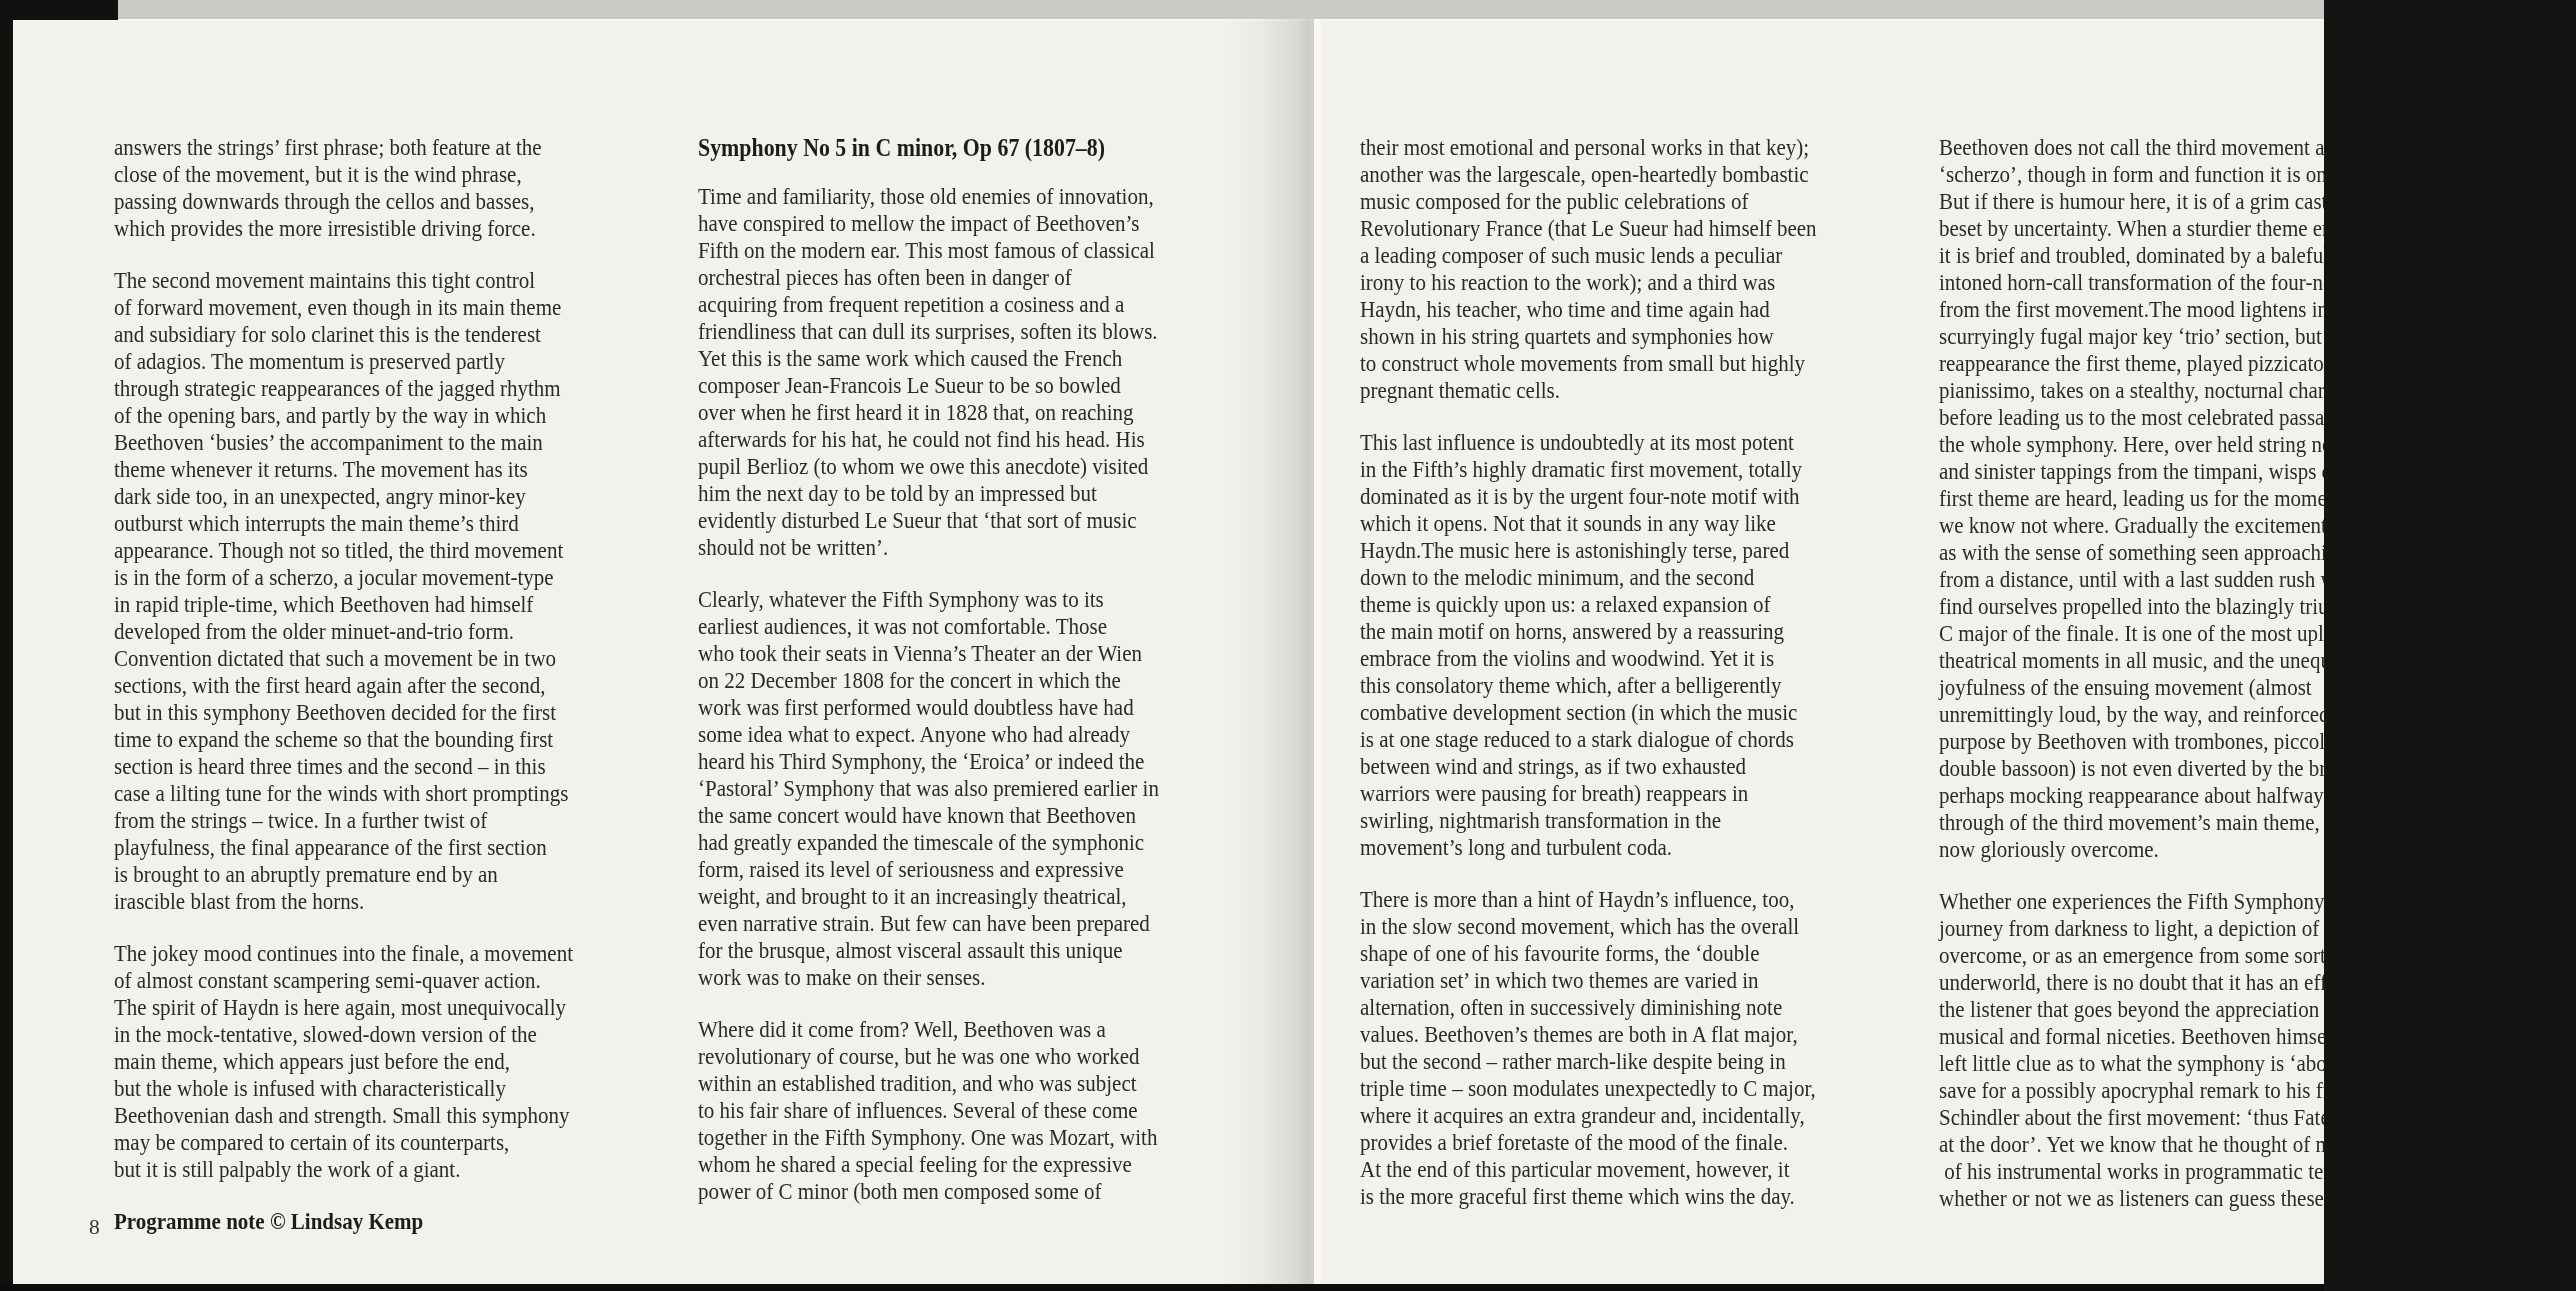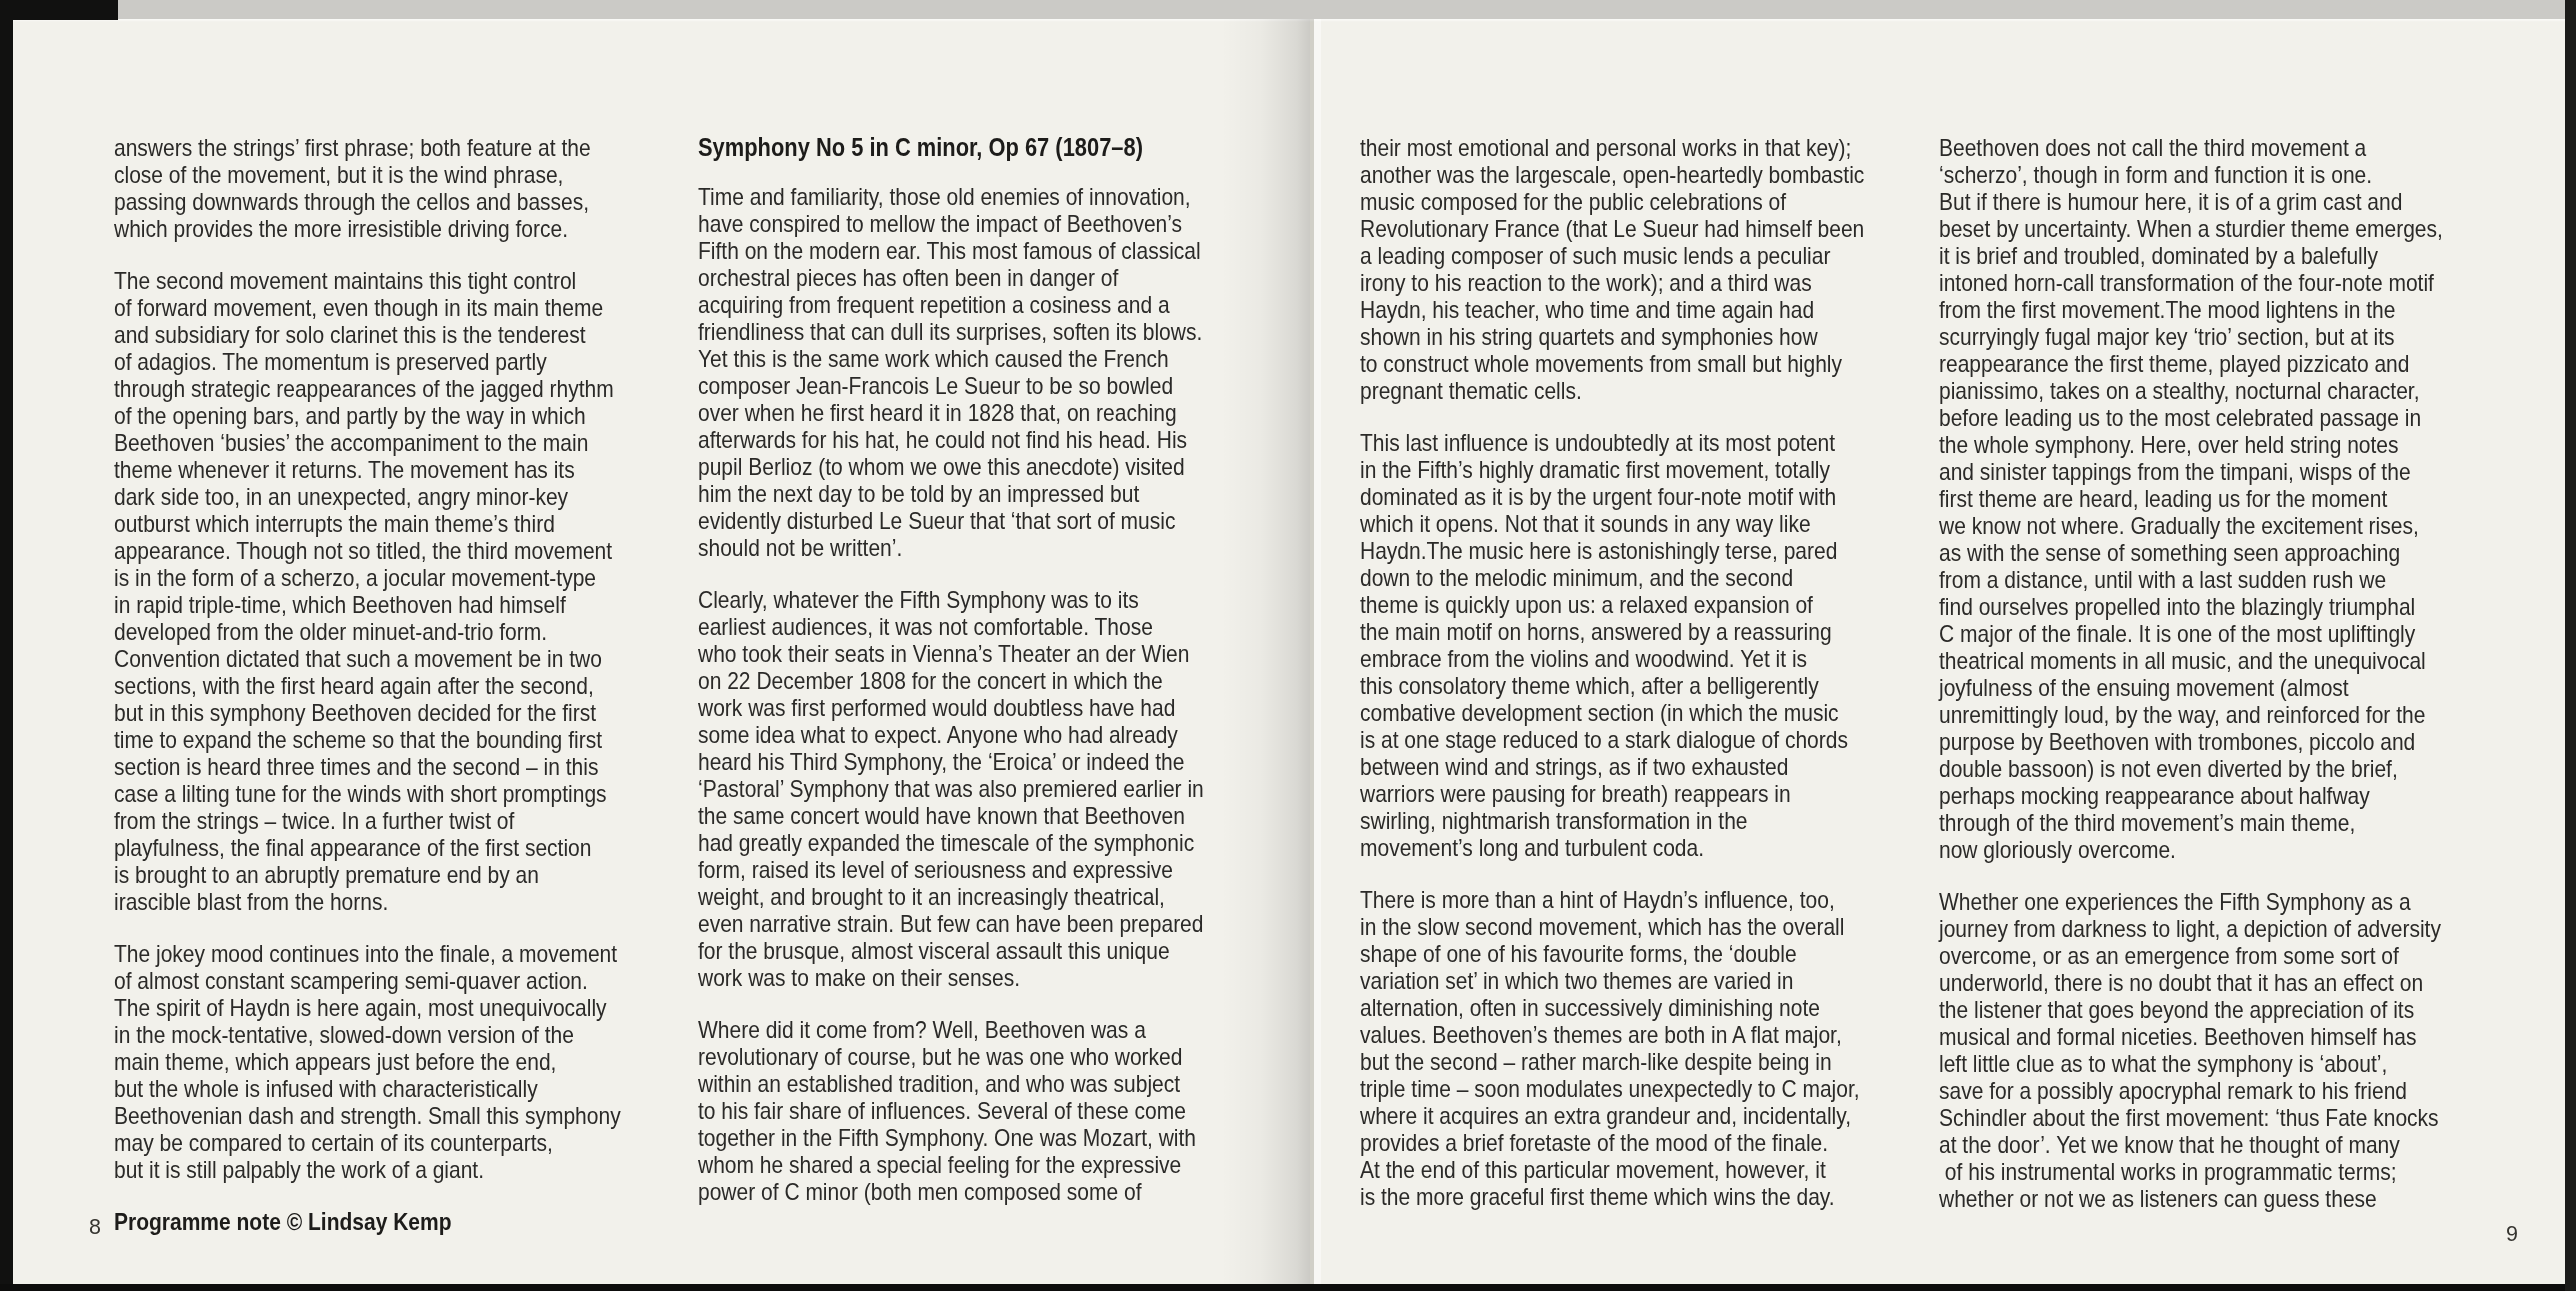--- a/index.html
+++ b/index.html
@@ -1,17 +1,17 @@
 <!DOCTYPE html>
 <html style="font-size:14.3px"><head>
 <meta charset="utf-8">
 <style>
   html,body{margin:0;padding:0;background:#141412;}
-  #scan{position:relative;width:2576px;height:1292px;background:#fdba74;overflow:hidden;
-        font-family:Liberation Sans, sans-serif;}
+  #scan{position:relative;width:2324px;height:1292px;background:#fdba74;overflow:hidden;
+        font-family:Liberation Serif, serif;}
   
   .bed-strip{position:absolute;left:116px;top:0;width:2460px;height:21.5px;background:#cbcac6;}
   
   .paper{position:absolute;left:12.5px;top:19px;width:2555px;height:1265px;background:#f2f1eb;
          box-shadow:inset 0 1.8px 1.8px rgba(255,255,255,.6);}
   
   .gutter-shadow{position:absolute;left:1208px;top:0;width:89px;height:1265px;
     background:linear-gradient(to right,rgba(0,0,0,0) 0%,rgba(0,0,0,0.03) 45%,rgba(0,0,0,0.10) 85%,rgba(0,0,0,0.16) 100%);}
   .gutter-crease{position:absolute;left:1297px;top:0;width:4.5px;height:1265px;background:rgba(90,85,75,0.22);}
   .gutter-highlight{position:absolute;left:1301px;top:0;width:7.2px;height:1265px;background:rgba(255,255,255,0.45);}

